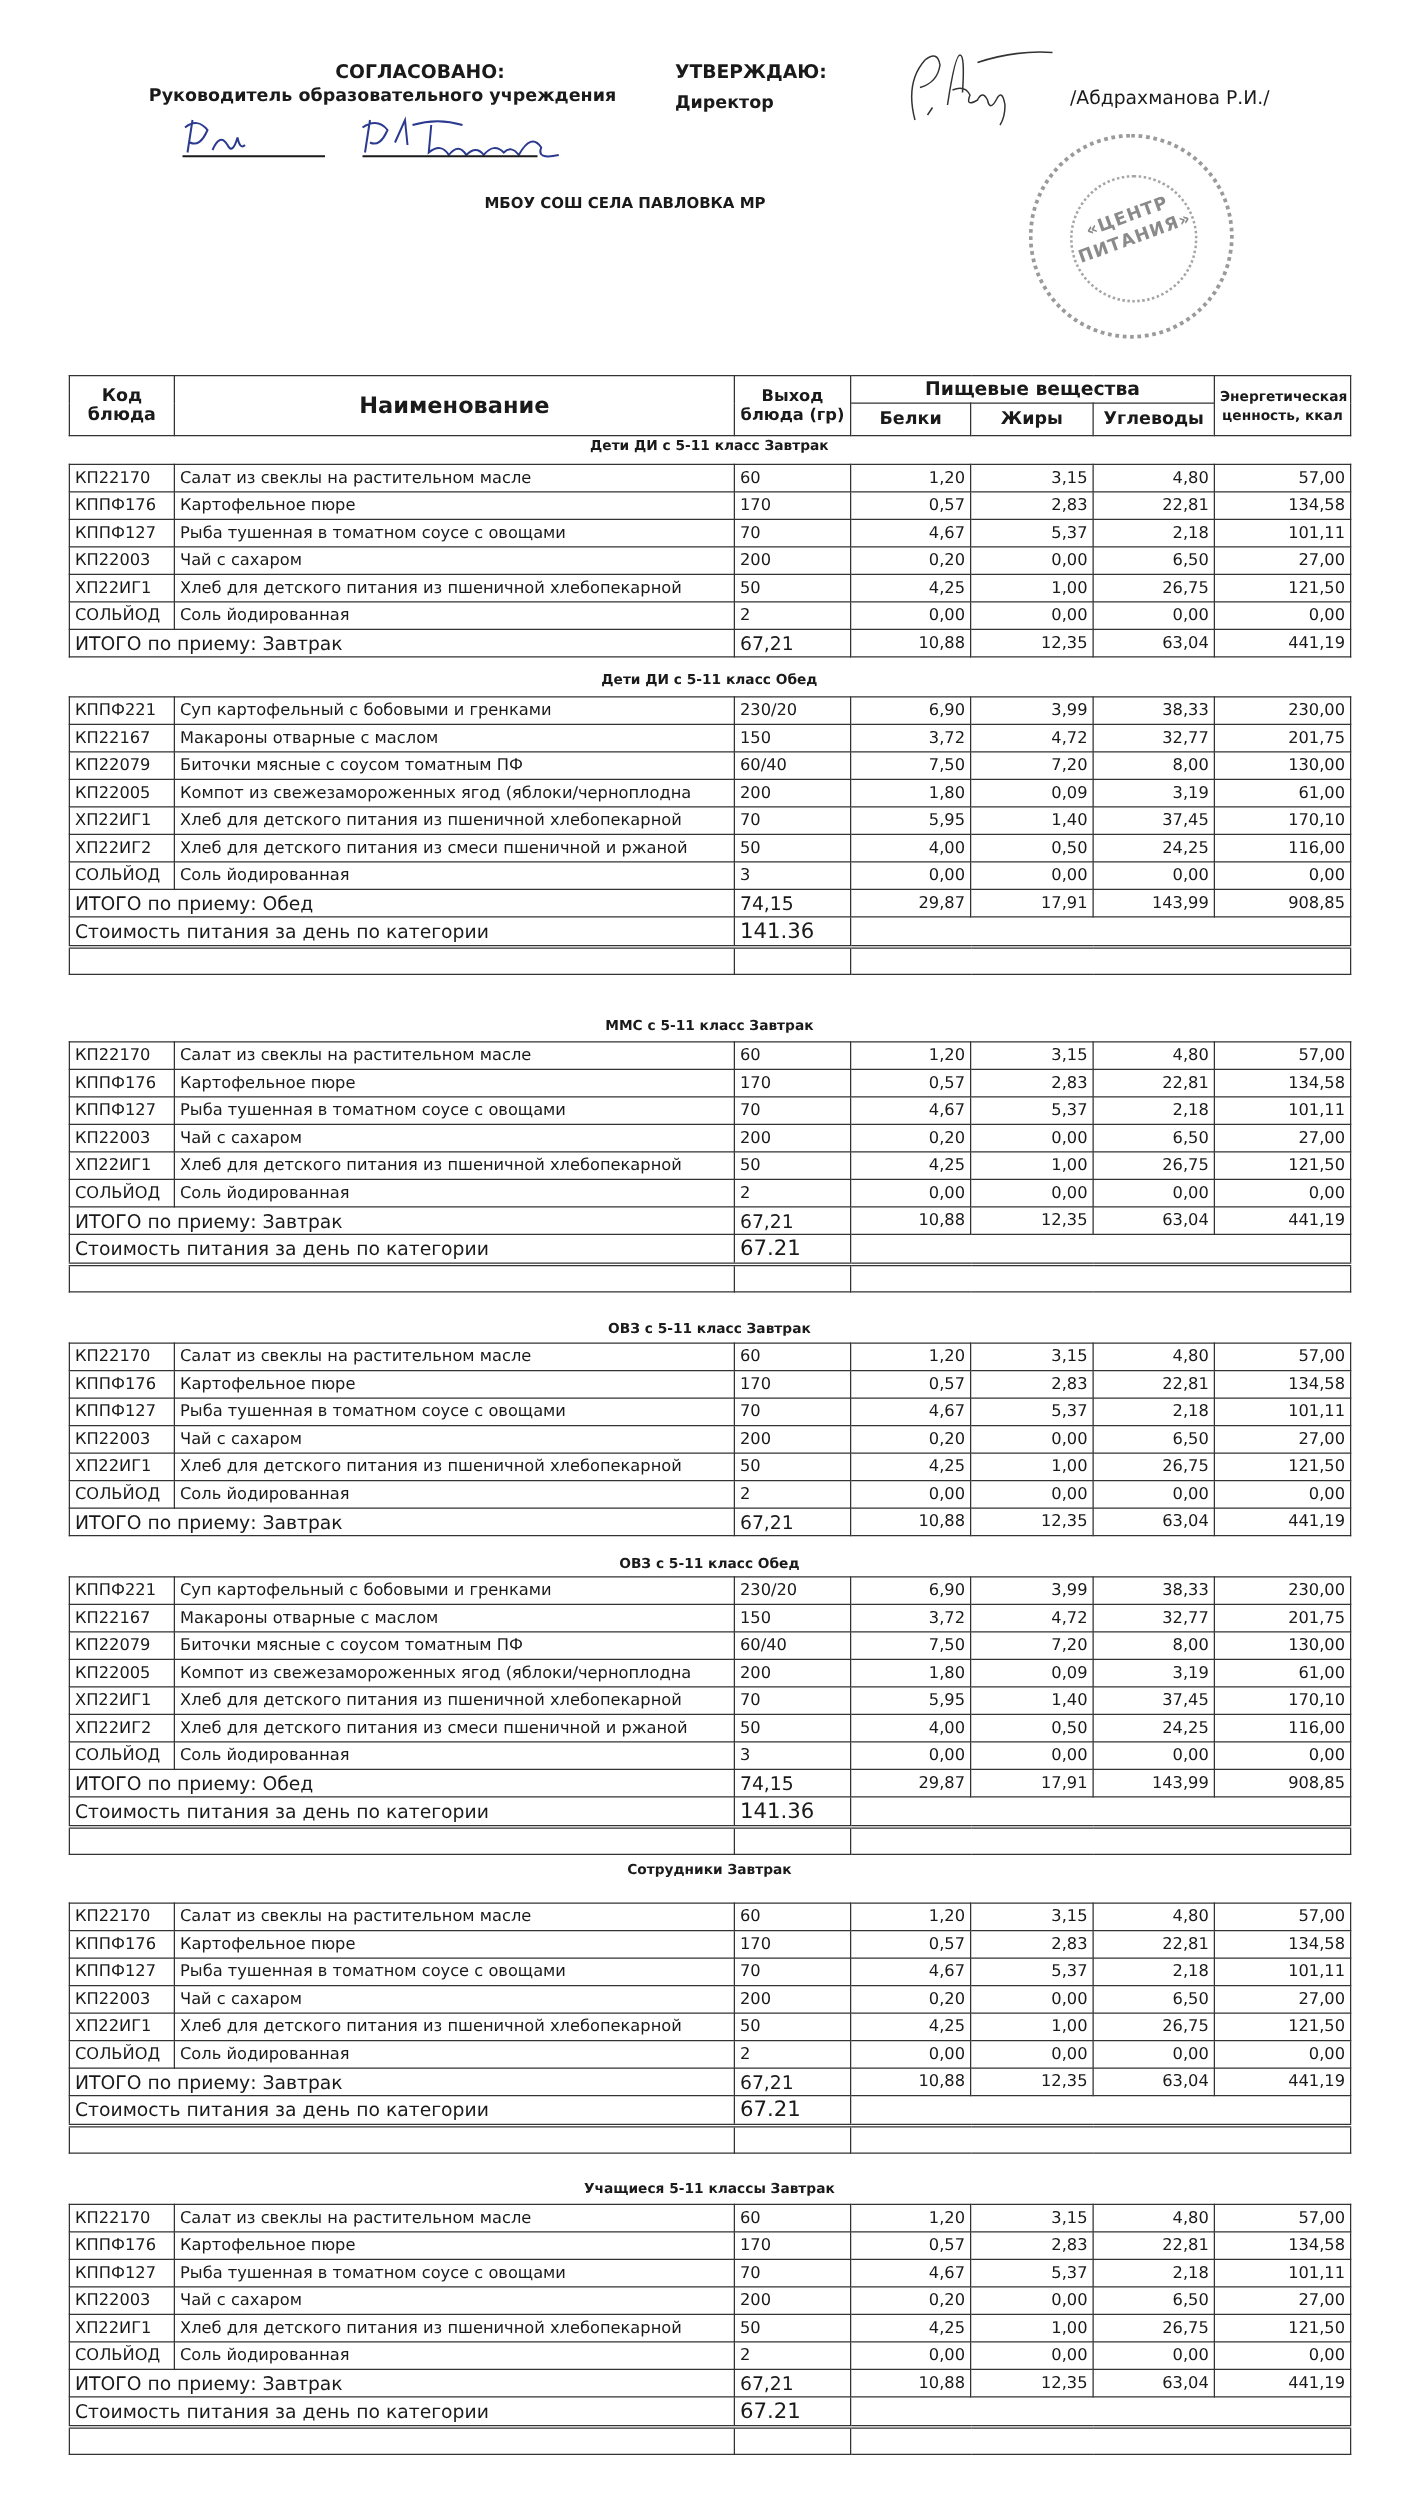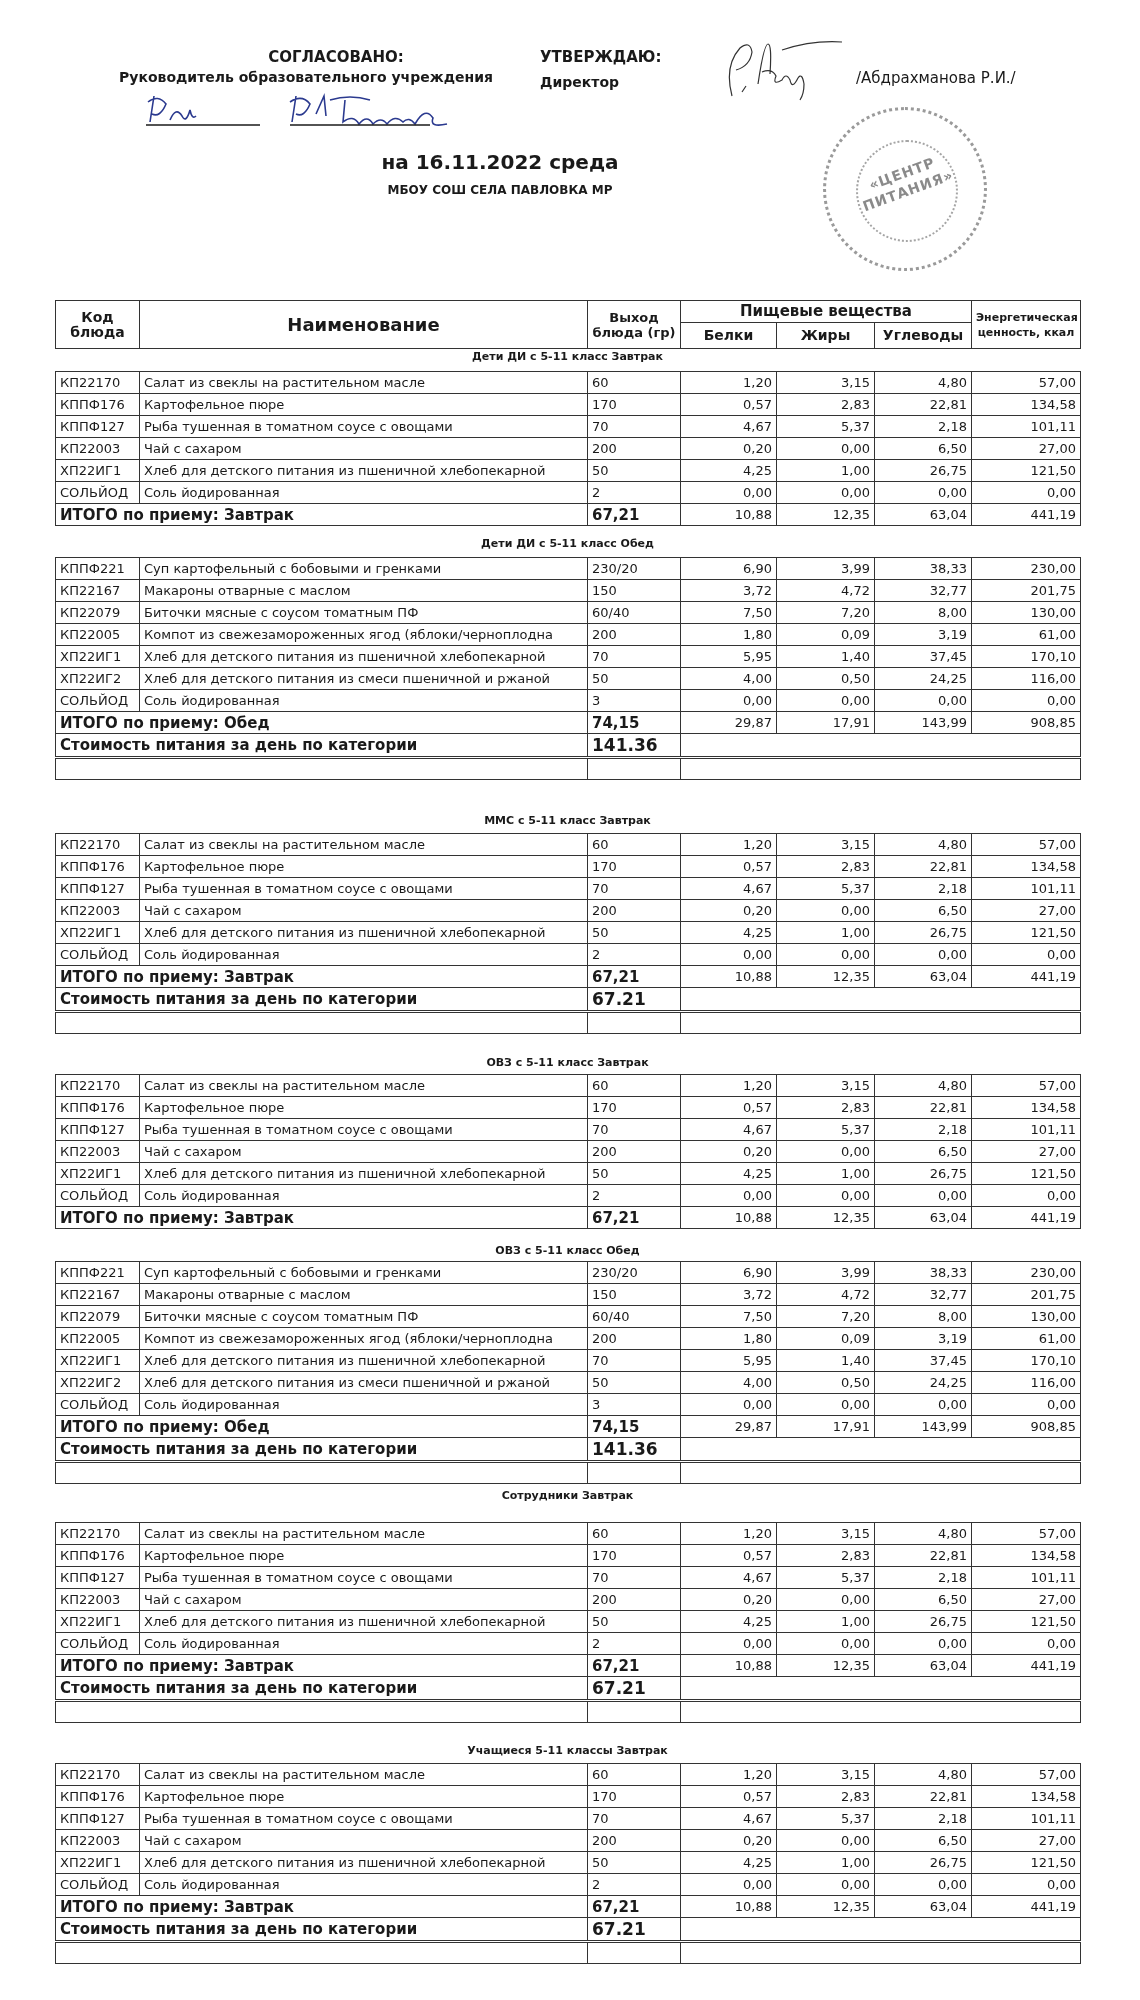--- a/index.html
+++ b/index.html
@@ -21,21 +21,21 @@
   .stamp .inner{position:absolute;left:30px;top:30px;width:98px;height:98px;border-radius:50%;border:2px dotted #a5a5a5;}
   .stamp .txt{position:absolute;left:0;top:54px;width:158px;text-align:center;font-weight:bold;font-size:14px;color:#8a8a8a;transform:rotate(-20deg);line-height:18px;letter-spacing:1px;}
 
   table{border-collapse:collapse;table-layout:fixed;font-family:"DejaVu Sans","Liberation Sans",sans-serif;}
   td,th{border:1px solid #333;padding:0 4px;height:22px;font-size:13px;white-space:nowrap;overflow:hidden;box-sizing:border-box;}
   .tbl{position:absolute;left:55px;width:1025px;}
   col.c-code{width:84px;} col.c-name{width:448px;} col.c-out{width:93px;}
   col.c-b{width:96px;} col.c-f{width:98px;} col.c-u{width:97px;} col.c-e{width:109px;}
   .num{text-align:right;}
   .ctr{}
-  .bold{font-weight:bold;}
+  .bold{font-weight:normal;}
   .big{font-size:15px;}
   .head th{font-weight:bold;text-align:center;white-space:normal;line-height:15px;}
   .sec-title{position:absolute;left:55px;width:1025px;text-align:center;font-weight:bold;font-size:11px;}
   .cost-row td{border-bottom:3px double #333;height:24px;}
   .empty-row td{height:22px;}
 </style>
 </head>
 <body>
 
 <div class="abs approve-left">
@@ -60,21 +60,20 @@
 
 <div class="abs stamp">
   <div class="inner"></div>
   <div class="txt">
     <div>«ЦЕНТР</div>
     <div>ПИТАНИЯ»</div>
   </div>
 </div>
 
 <div class="abs title-block">
-  <div class="t2">на 16.11.2022  среда</div>
   <div class="t3">МБОУ СОШ СЕЛА ПАВЛОВКА МР</div>
 </div>
 
 <table class="tbl head" style="top:300px">
   <colgroup>
       <col class="c-code">
       <col class="c-name">
       <col class="c-out">
       <col class="c-b">
       <col class="c-f">

